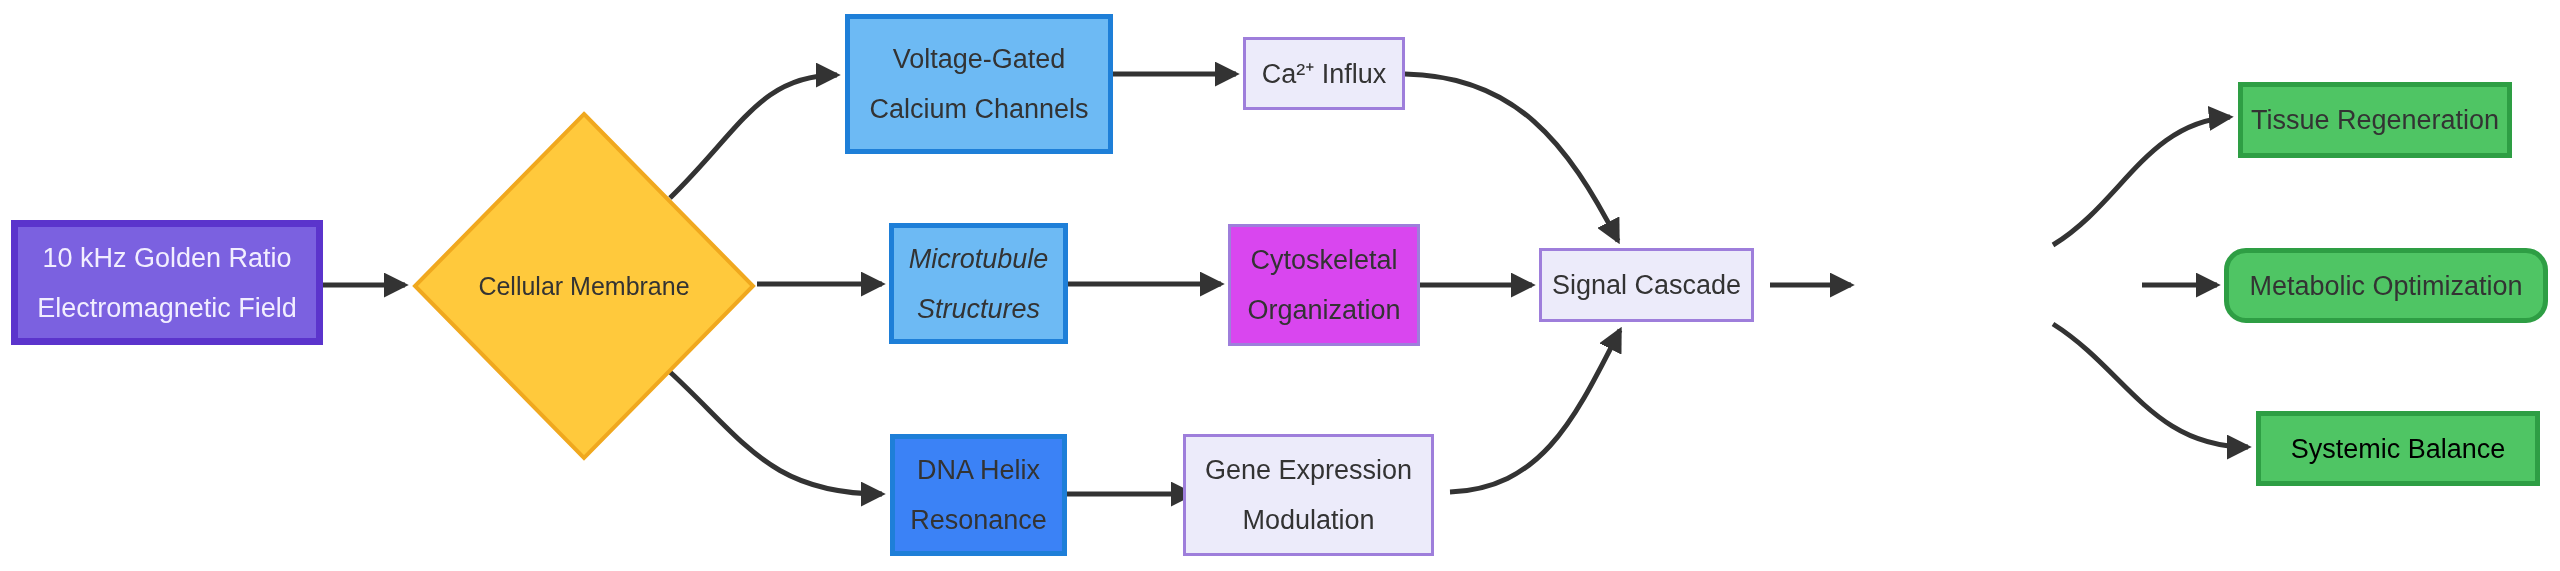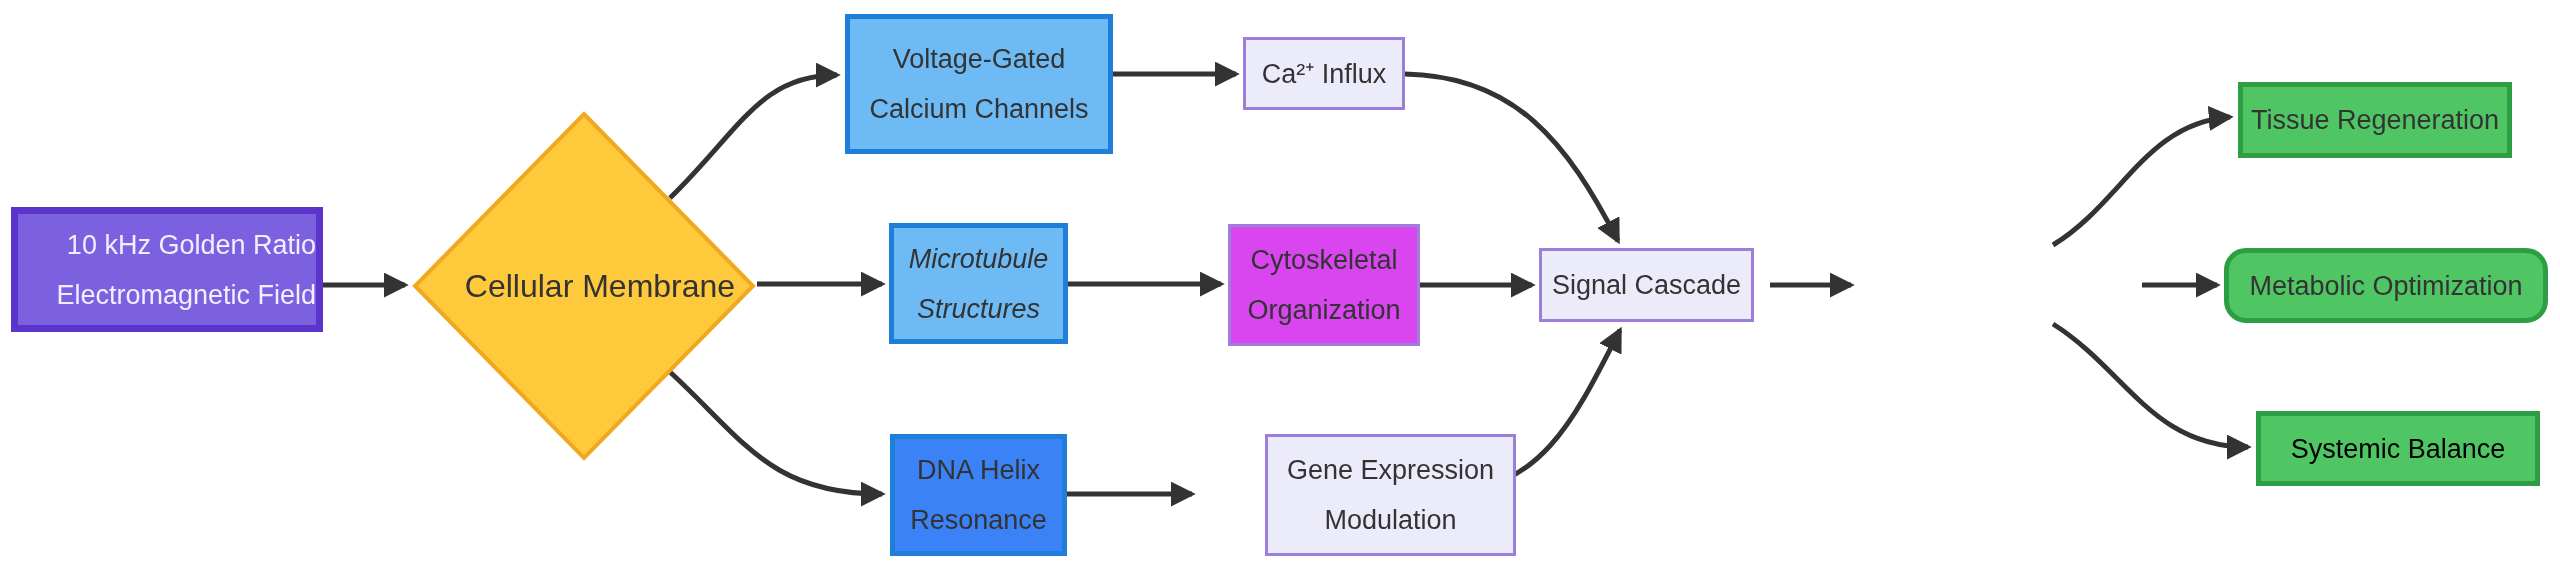--- a/index.html
+++ b/index.html
@@ -38,26 +38,26 @@
   .node.b-med    { border: 5px solid; }
   .node.b-thick  { border: 7px solid; }
   .node.b-xthick { border: 8px solid; }
   .diamond-wrap {
     position: absolute;
     z-index: 2;
   }
   .diamond-wrap svg { position: absolute; left: 0; top: 0; }
   .diamond-label {
     position: absolute;
-    left: 16px; top: 0;
+    left: 0; top: 0;
     width: 100%; height: 100%;
     display: flex;
     align-items: center;
     justify-content: center;
-    font-size: 32px;
+    font-size: 25px;
     color: #333333;
     white-space: nowrap;
   }
 </style>
 </head>
 <body>
 
 <div class="stage">
 
   <svg class="edge-layer" viewBox="0 0 2560 571" xmlns="http://www.w3.org/2000/svg">
@@ -77,21 +77,21 @@
       <path class="edge" d="M 1405 74 C 1515 76, 1567 142, 1618 241" marker-end="url(#arrow)"></path>
       <path class="edge" d="M 1420 285 L 1532 285" marker-end="url(#arrow)"></path>
       <path class="edge" d="M 1450 492 C 1542 488, 1574 420, 1620 330" marker-end="url(#arrow)"></path>
       <path class="edge" d="M 1770 285 L 1851 285" marker-end="url(#arrow)"></path>
       <path class="edge" d="M 2053 245 C 2122 203, 2146 123, 2230 117" marker-end="url(#arrow)"></path>
       <path class="edge" d="M 2142 285 L 2217 285" marker-end="url(#arrow)"></path>
       <path class="edge" d="M 2053 324 C 2126 370, 2152 447, 2248 447" marker-end="url(#arrow)"></path>
     </g>
   </svg>
 
-  <div class="node b-thick" style="left: 11px; top: 207px; width: 312px; height: 125px; background-color: rgb(123, 97, 224); border-color: rgb(91, 52, 204); color: rgb(242, 238, 255); text-align: right;">
+  <div class="node b-thick" style="left: 11px; top: 220px; width: 312px; height: 125px; background-color: rgb(123, 97, 224); border-color: rgb(91, 52, 204); color: rgb(242, 238, 255);">
     <span>10 kHz Golden Ratio Electromagnetic Field</span>
   </div>
 
   <div class="diamond-wrap" style="left:412px; top:111px; width:344px; height:350px;">
     <svg width="344" height="350" viewBox="0 0 344 350" xmlns="http://www.w3.org/2000/svg">
       <polygon points="172,3 341,175 172,347 3,175" stroke-width="4" style="fill: rgb(255, 201, 60); stroke: rgb(240, 168, 30);"></polygon>
     </svg>
     <div class="diamond-label" style="color: rgb(51, 51, 51);">Cellular Membrane</div>
   </div>
 
@@ -108,21 +108,21 @@
   </div>
 
   <div class="node b-thin oneline" style="left: 1243px; top: 37px; width: 162px; height: 73px; background-color: rgb(236, 235, 250); border-color: rgb(158, 126, 219); color: rgb(51, 51, 51);">
     <span>Ca²⁺ Influx</span>
   </div>
 
   <div class="node b-thin" style="left: 1228px; top: 224px; width: 192px; height: 122px; background-color: #d946ef; border-color: rgb(158, 126, 219); color: rgb(51, 51, 51);">
     <span>Cytoskeletal Organization</span>
   </div>
 
-  <div class="node b-thin" style="left: 1265px; top: 434px; width: 251px; height: 122px; background-color: rgb(236, 235, 250); border-color: rgb(158, 126, 219); color: rgb(51, 51, 51);">
+  <div class="node b-thin" style="left: 1183px; top: 434px; width: 251px; height: 122px; background-color: rgb(236, 235, 250); border-color: rgb(158, 126, 219); color: rgb(51, 51, 51);">
     <span>Gene Expression Modulation</span>
   </div>
 
   <div class="node b-thin oneline" style="left: 1539px; top: 248px; width: 215px; height: 74px; background-color: rgb(236, 235, 250); border-color: rgb(158, 126, 219); color: rgb(51, 51, 51);">
     <span>Signal Cascade</span>
   </div>
 
 
   <div class="node b-med oneline" style="left: 2238px; top: 82px; width: 274px; height: 76px; background-color: rgb(79, 197, 100); border-color: rgb(46, 158, 68); color: rgb(51, 51, 51);">
     <span>Tissue Regeneration</span>

